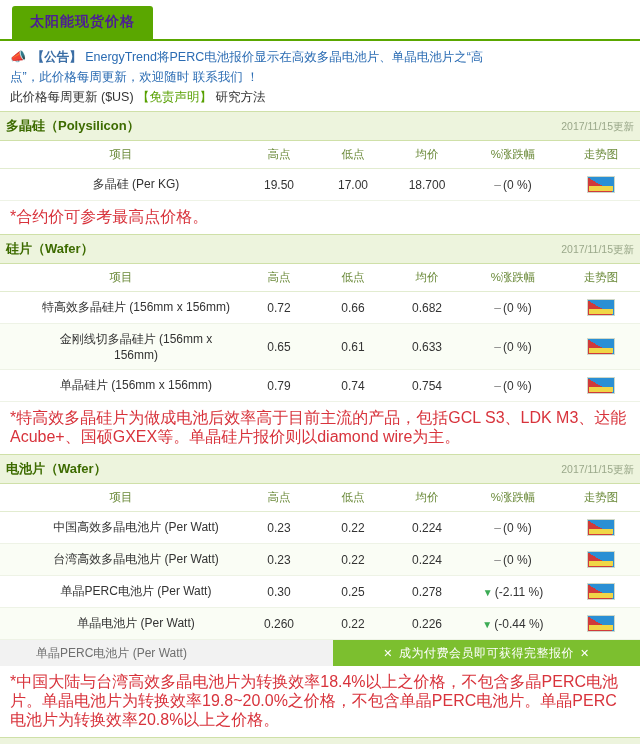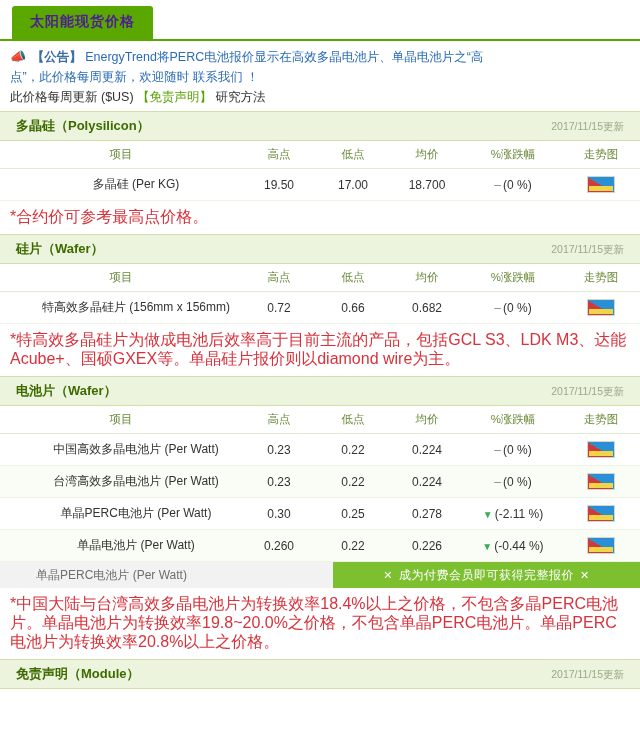--- a/index.html
+++ b/index.html
@@ -41,21 +41,21 @@
   .announce .blue{color:#2b6cb3;}
   .announce .green{color:#57a000;}
   .announce .dark{color:#333;margin-top:30px;}
 
   
   .section{margin:0;}
   .sec-head{
     background:#edf4dd;
     border-top:1px solid #cfe0a8;
     border-bottom:1px solid #cfe0a8;
-    padding:5px 16px;
+    padding:5px 6px;
     display:flex;
     align-items:baseline;
     justify-content:space-between;
   }
   .sec-title{font-size:13px;font-weight:bold;color:#3d6b00;}
   .sec-date{font-size:10.5px;color:#9aa88a;}
 
   table.grid{width:100%;border-collapse:collapse;padding-left:28px;}
   table.grid th{
     font-size:11.5px;color:#6b8a3a;font-weight:normal;
@@ -194,20 +194,36 @@
       </thead>
       <tbody>
         <tr>
           <td class="c-item">特高效多晶硅片 (156mm x 156mm)</td>
           <td class="c-num">0.72</td>
           <td class="c-num">0.66</td>
           <td class="c-num">0.682</td>
           <td class="c-chg chg-flat"><span class="dash">–</span><span>(0 %)</span></td>
           <td class="c-chart"><span class="spark"><i></i></span></td>
         </tr>
+        <tr class="alt">
+          <td class="c-item">金刚线切多晶硅片 (156mm x 156mm)</td>
+          <td class="c-num">0.65</td>
+          <td class="c-num">0.61</td>
+          <td class="c-num">0.633</td>
+          <td class="c-chg chg-flat"><span class="dash">–</span><span>(0 %)</span></td>
+          <td class="c-chart"><span class="spark"><i></i></span></td>
+        </tr>
+        <tr>
+          <td class="c-item">单晶硅片 (156mm x 156mm)</td>
+          <td class="c-num">0.79</td>
+          <td class="c-num">0.74</td>
+          <td class="c-num">0.754</td>
+          <td class="c-chg chg-flat"><span class="dash">–</span><span>(0 %)</span></td>
+          <td class="c-chart"><span class="spark"><i></i></span></td>
+        </tr>
       </tbody>
     </table>
     <div class="note">*特高效多晶硅片为做成电池后效率高于目前主流的产品，包括GCL S3、LDK M3、达能Acube+、国硕GXEX等。单晶硅片报价则以diamond wire为主。</div>
   </div>
 
   <div class="section">
     <div class="sec-head">
       <span class="sec-title">电池片（Wafer）</span>
       <span class="sec-date">2017/11/15更新</span>
     </div>

